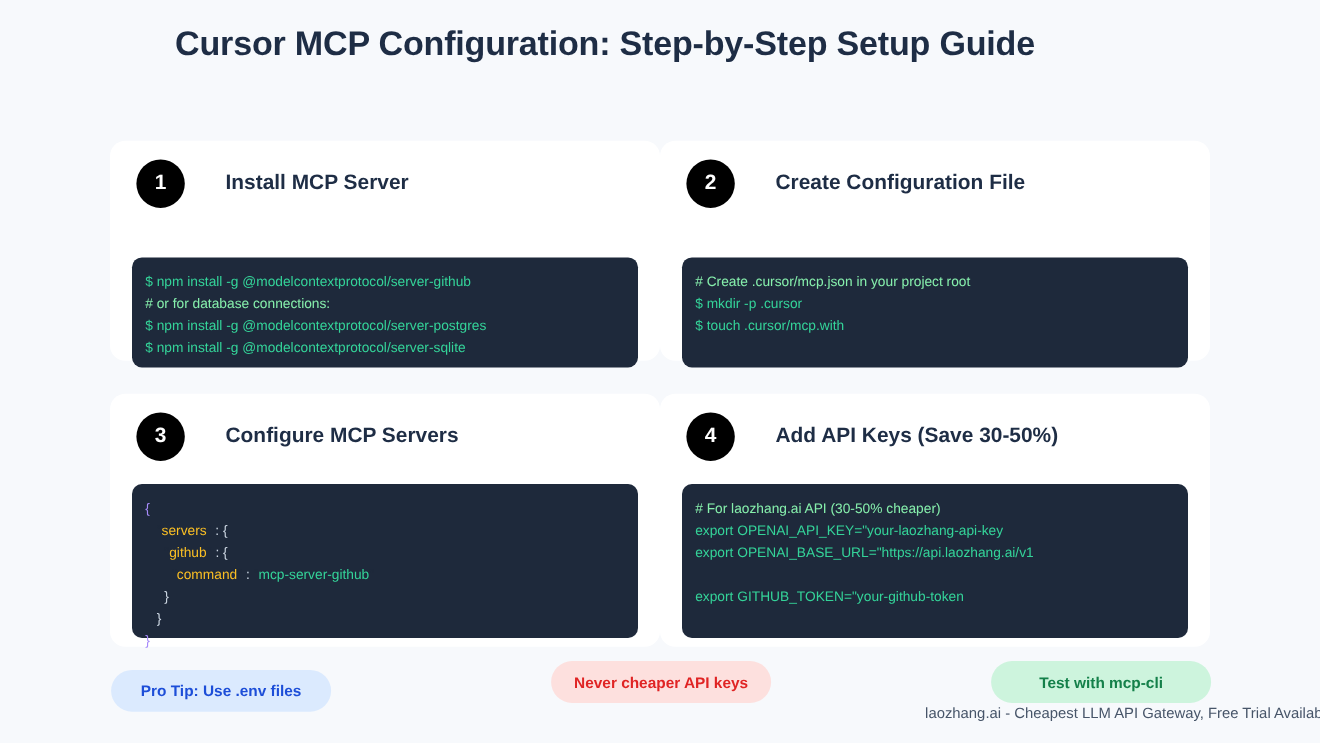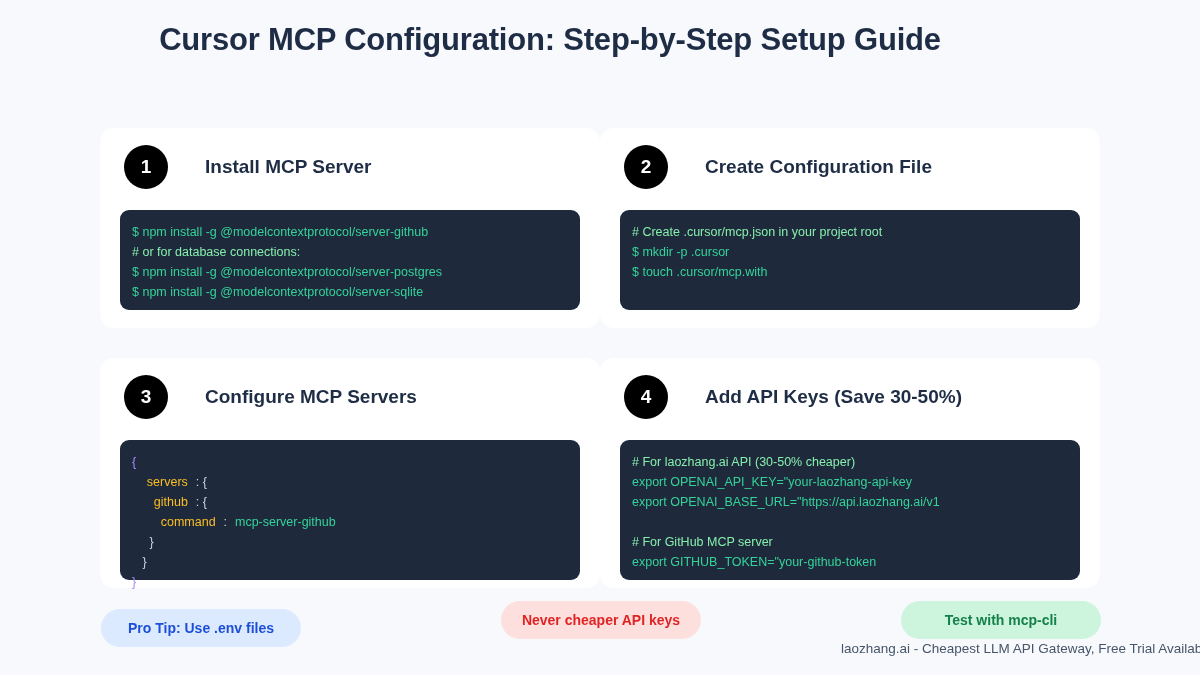--- a/index.html
+++ b/index.html
@@ -78,21 +78,21 @@
     background: #1e293b;
     border-radius: 9px;
     padding: 12px 12px 12px 12px;
     box-sizing: border-box;
     font-family: "Liberation Sans", sans-serif;
     font-size: 12.5px;
     line-height: 20px;
     overflow: visible;
   }
   .card-1 .code-block,
-  .card-2 .code-block { height: 100px; }
+  .card-2 .code-block { height: 100px; margin-top: 24px; }
   .card-3 .code-block,
   .card-4 .code-block { height: 140px; }
 
   .code-line { white-space: pre; }
   .c-cmd     { color: #34d399; }
   .c-comment { color: #86efac; }
   .c-key     { color: #fbbf24; }
   .c-string  { color: #34d399; }
   .c-punct   { color: #cbd5e1; }
   .c-brace   { color: #a78bfa; }
@@ -173,21 +173,20 @@
 <div class="card card-4">
   <div class="card-head">
     <div class="step-badge">4</div>
     <div class="card-title">Add API Keys (Save 30-50%)</div>
   </div>
   <div class="code-block">
     <div class="code-line c-comment"># For laozhang.ai API (30-50% cheaper)</div>
     <div class="code-line c-cmd">export OPENAI_API_KEY="your-laozhang-api-key</div>
     <div class="code-line c-cmd">export OPENAI_BASE_URL="https://api.laozhang.ai/v1</div>
     <div class="code-line c-cmd">&nbsp;</div>
-    <div class="code-line c-comment"># For GitHub MCP server</div>
     <div class="code-line c-cmd">export GITHUB_TOKEN="your-github-token</div>
   </div>
 </div>
 
 <div class="pill pill-tip">Pro Tip: Use .env files</div>
 <div class="pill pill-warn">Never cheaper API keys</div>
 <div class="pill pill-test">Test with mcp-cli</div>
 
 <div class="footer">laozhang.ai - Cheapest LLM API Gateway, Free Trial Available</div>
 

